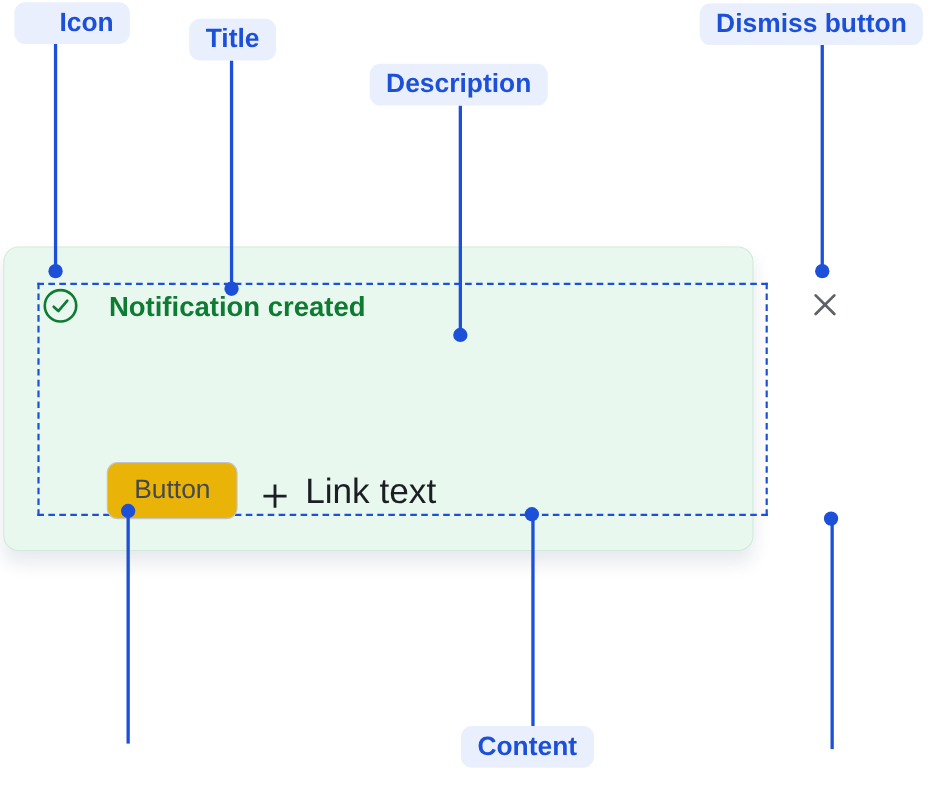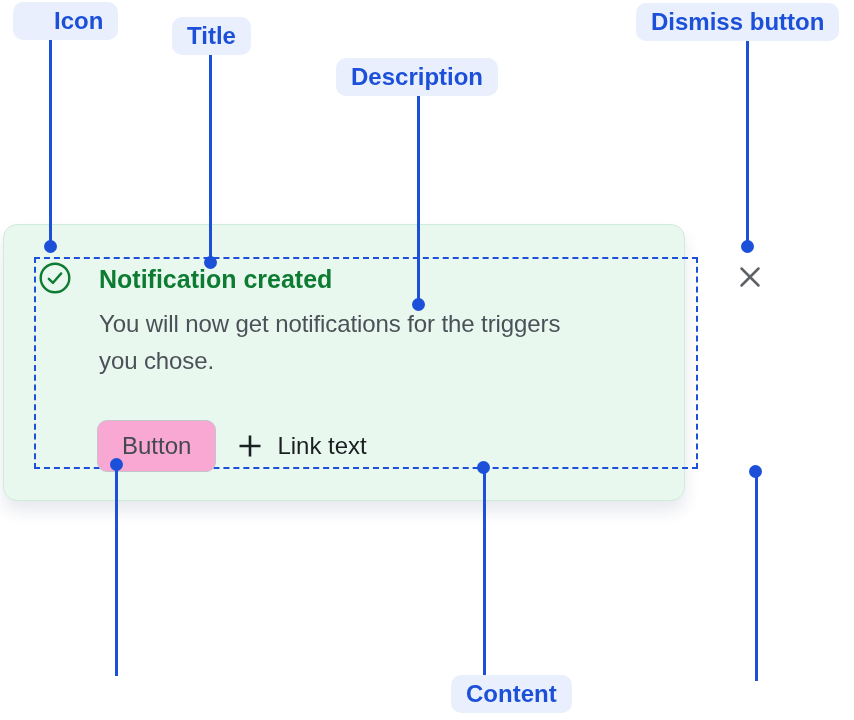--- a/index.html
+++ b/index.html
@@ -95,34 +95,34 @@
     position: absolute;
     left: 61px;
     top: 160px;
     height: 54px;
     display: flex;
     align-items: center;
   }
   .action-btn {
     height: 52px;
     padding: 0 24px;
-    background: #f9a8d4;
+    background: #eab308;
     border: 1.5px solid #c2c5c9;
     border-radius: 10px;
     font-family: "Liberation Sans", sans-serif;
     font-size: 24px;
     color: #44494f;
     cursor: pointer;
   }
   .action-link {
     display: flex;
     align-items: flex-end;
     margin-left: 20px;
     gap: 13px;
-    font-size: 24px;
+    font-size: 32px;
     color: #1b1e22;
     text-decoration: none;
     cursor: pointer;
   }
   .dismiss-btn {
     position: absolute;
     left: 732px;
     top: 38px;
     width: 28px;
     height: 28px;
@@ -135,21 +135,21 @@
 </style>
 </head>
 <body>
 
 <div class="canvas">
 
   <div class="pill" style="left:13px;  top:2px;padding-left:41px;">Icon</div>
   <div class="pill" style="left:336px; top:58px;">Description</div>
   <div class="pill" style="left:172px; top:17px;">Title</div>
   <div class="pill" style="left:636px; top:3px;">Dismiss button</div>
-  <div class="pill" style="left:419px; top:675px;margin-left:32px;">Content</div>
+  <div class="pill" style="left:419px; top:660px;">Content</div>
 
   <div class="cline" style="left:49px;  top:40px;  height:207px;"></div>
   <div class="cline" style="left:209px; top:55px;  height:208px;"></div>
   <div class="cline" style="left:417px; top:96px;  height:209px;"></div>
   <div class="cline" style="left:746px; top:40px;  height:207px;"></div>
   <div class="cline" style="left:115px; top:465px; height:211px;"></div>
   <div class="cline" style="left:483px; top:468px; height:213px;"></div>
   <div class="cline" style="left:755px; top:472px; height:209px;"></div>
 
   <div class="cdot" style="left:44px;  top:240px;"></div>
@@ -166,24 +166,20 @@
 
       <span class="status-icon">
         <svg width="32" height="32" viewBox="0 0 32 32">
           <circle cx="16" cy="16" r="14.3" fill="none" stroke="#0e7b33" stroke-width="2.4"></circle>
           <path d="M9.8 16.8 L14 20.8 L22.2 11.4" fill="none" stroke="#0e7b33" stroke-width="2.4" stroke-linecap="round" stroke-linejoin="round"></path>
         </svg>
       </span>
 
       <div class="text-col">
         <div class="notif-title">Notification created</div>
-        <div class="notif-desc">
-          <div>You will now get notifications for the triggers</div>
-          <div>you chose.</div>
-        </div>
       </div>
 
       <div class="actions-row">
         <button class="action-btn">Button</button>
         <a class="action-link">
           <span style="line-height:0;">
             <svg width="28" height="28" viewBox="0 0 28 28">
               <path d="M14 3.5 V24.5 M3.5 14 H24.5" fill="none" stroke="#1b1e22" stroke-width="2.6"></path>
             </svg>
           </span>

